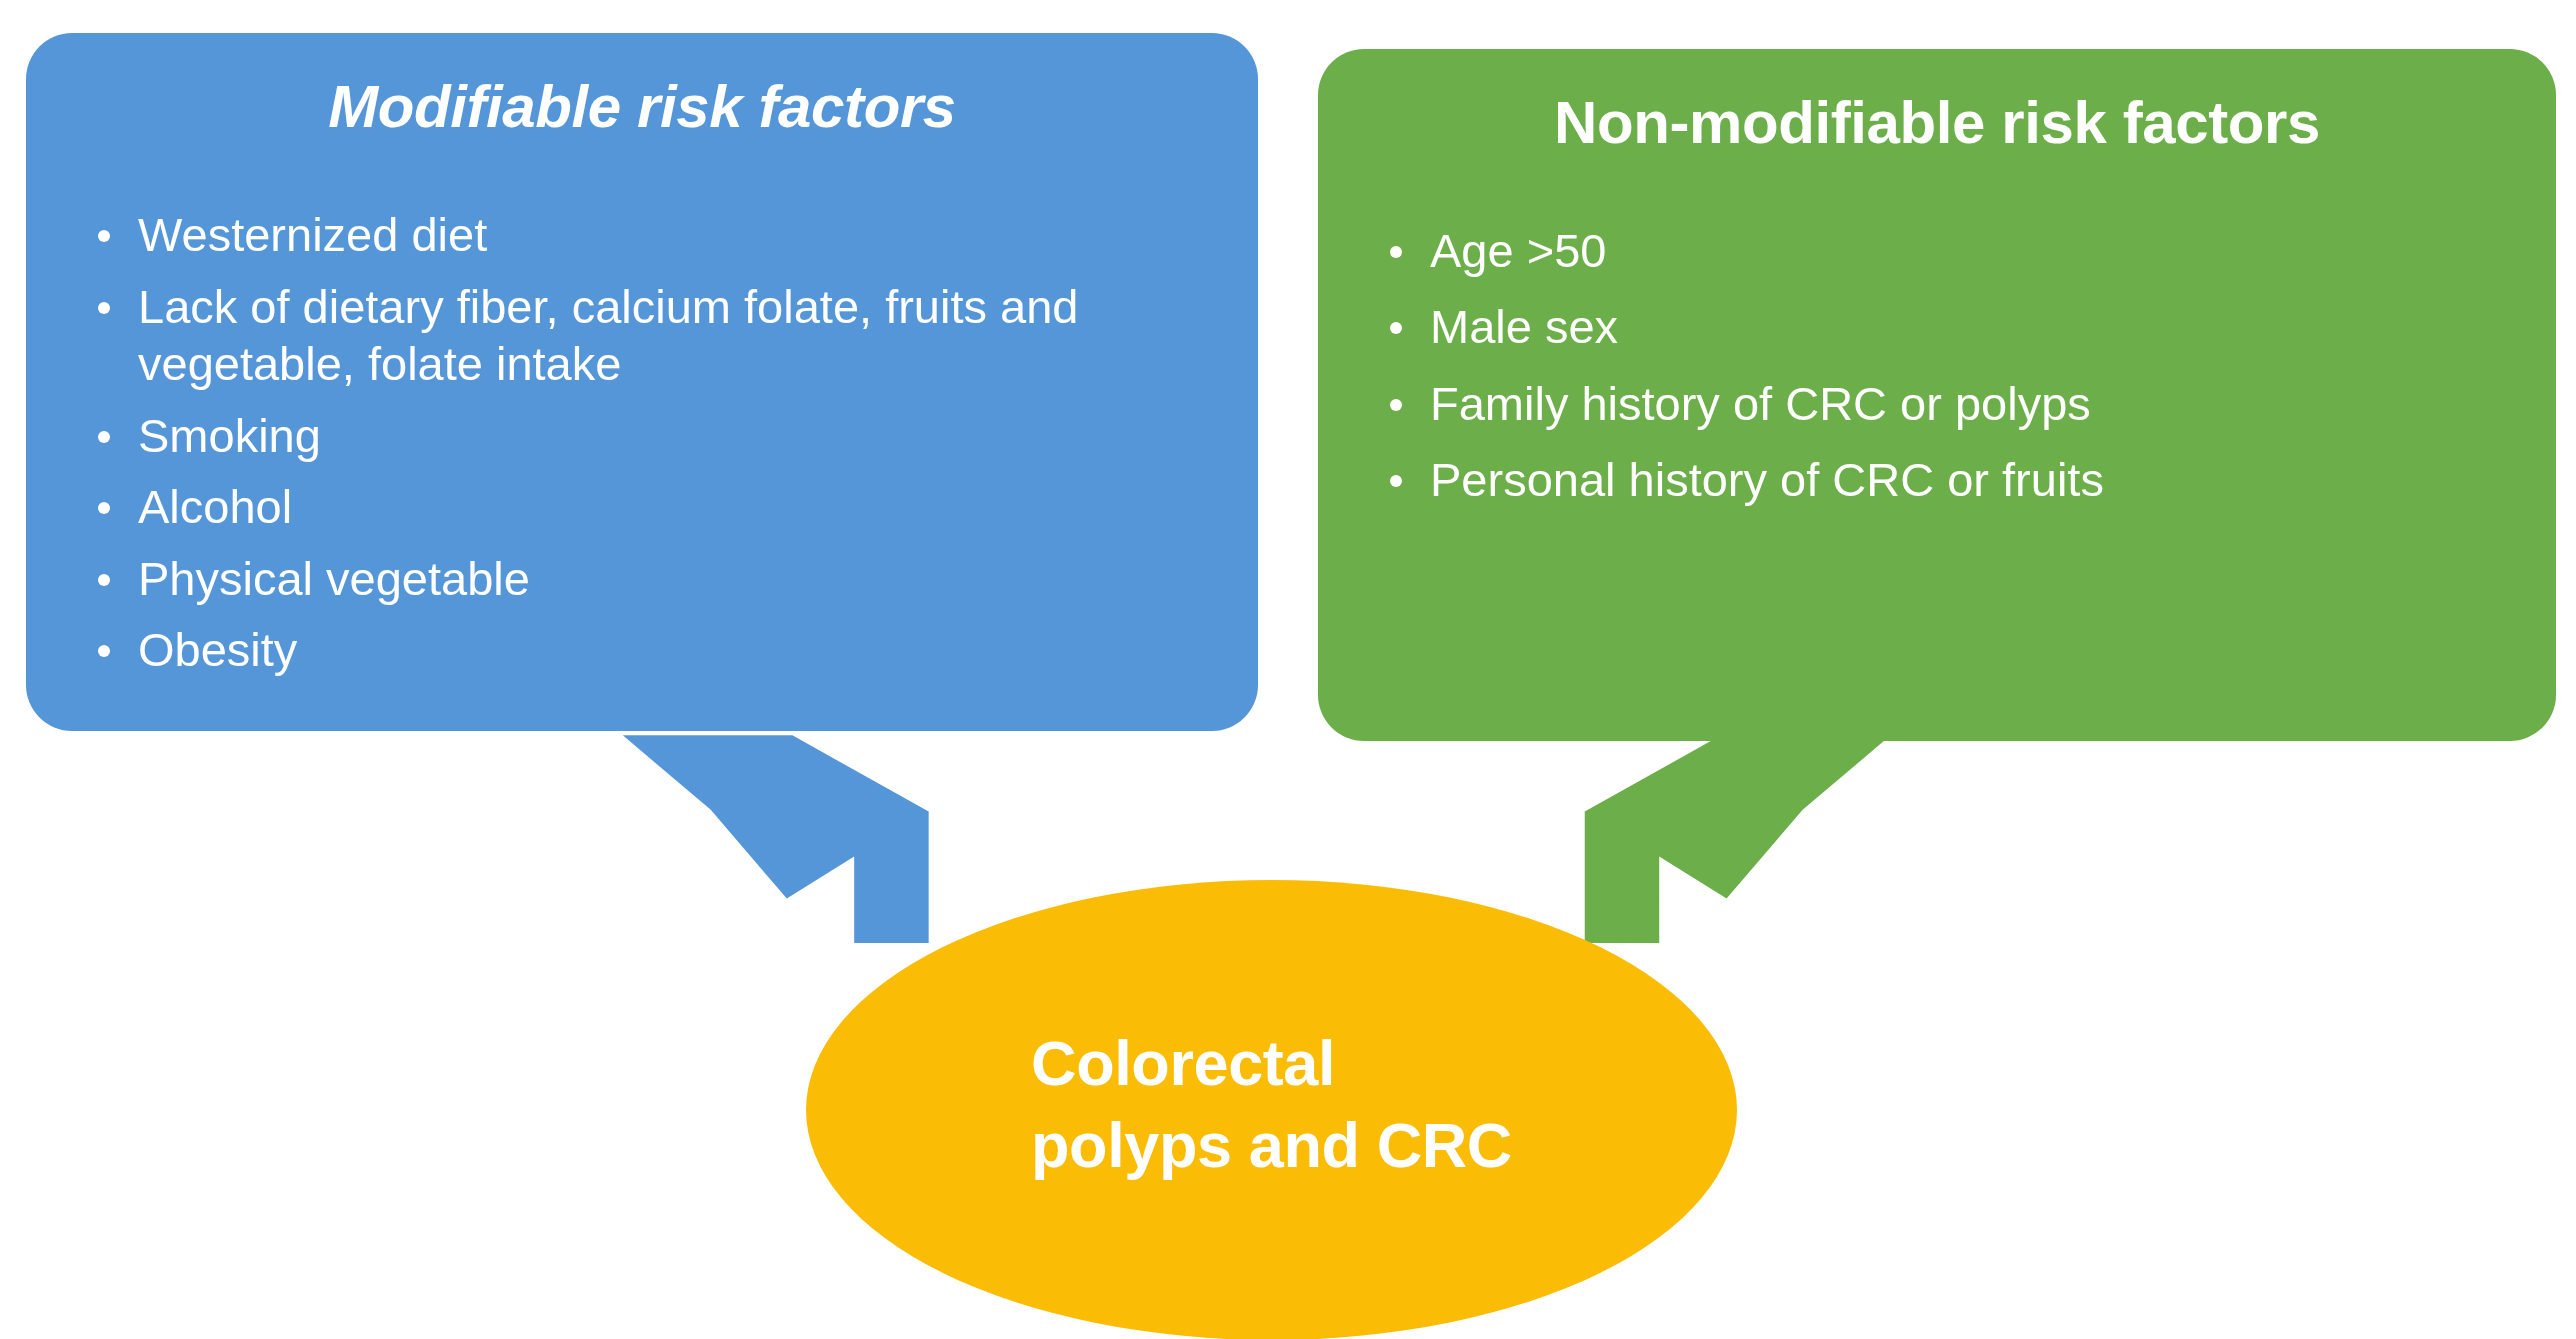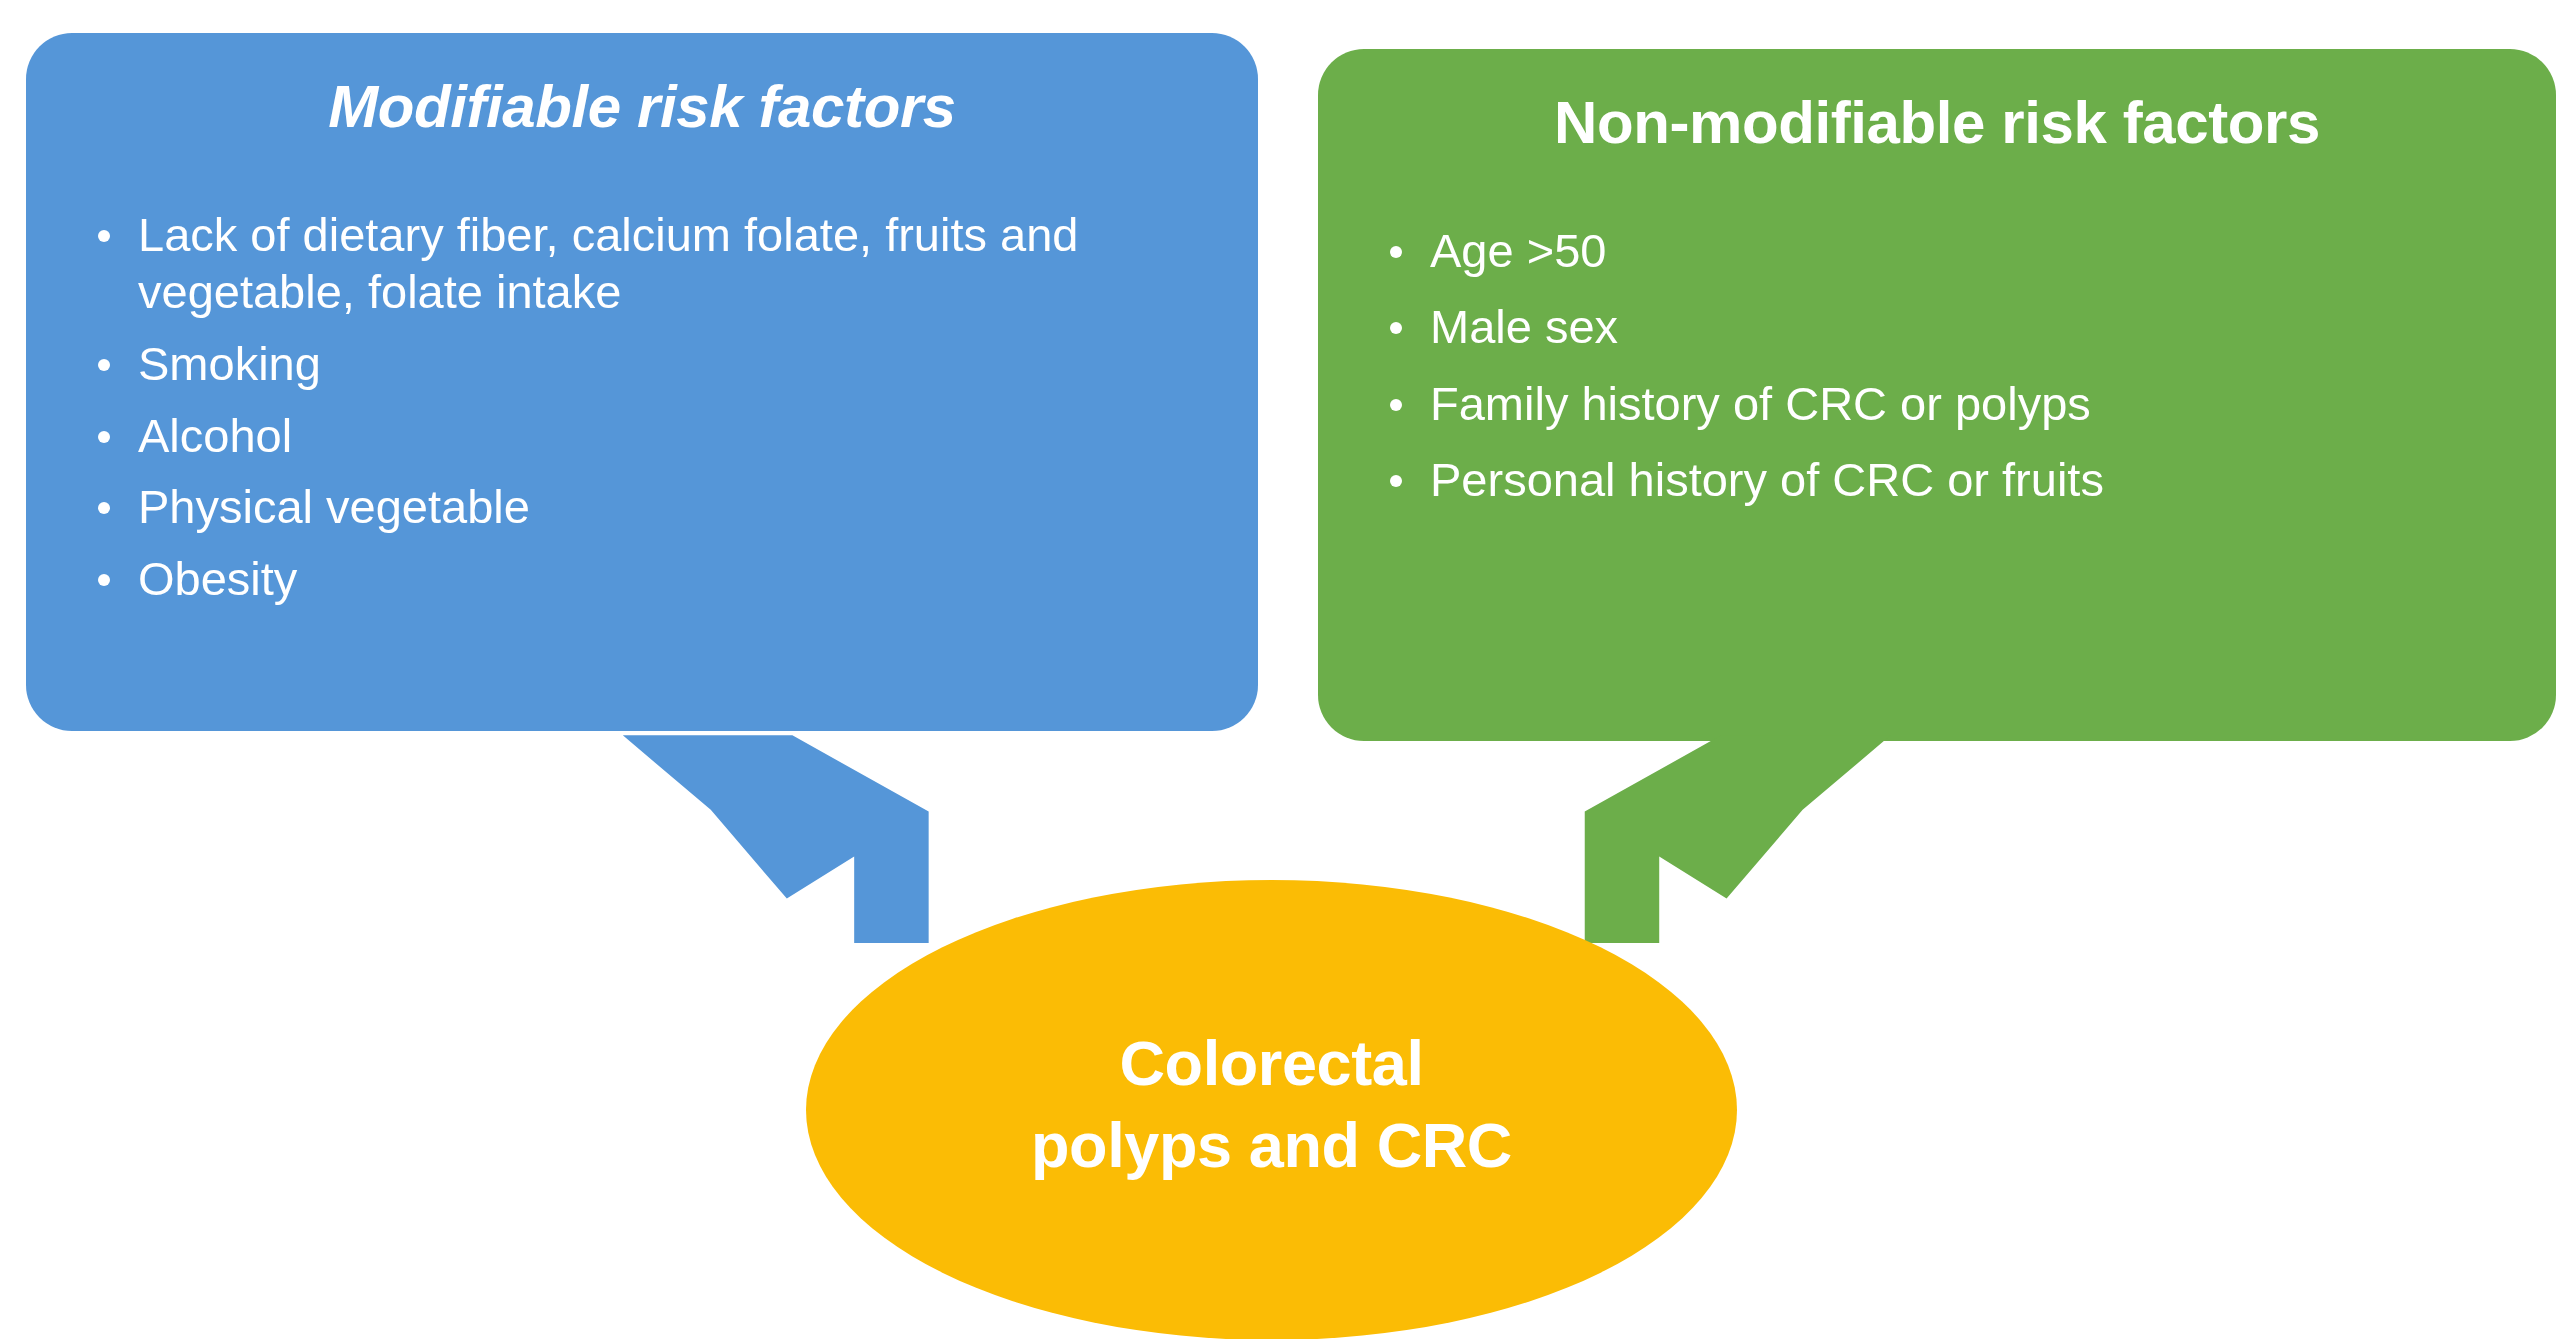--- a/index.html
+++ b/index.html
@@ -80,38 +80,38 @@
     position:absolute;
     left:806px; top:880px;
     width:931px; height:460px;
     border-radius:50%;
     background:#FBBC05;
     display:flex;
     align-items:center;
     justify-content:center;
   }
   #ellipse-label{
-    text-align:center;
     color:#ffffff;
     font-weight:bold;
     font-size:63px;
     line-height:1.30;
     letter-spacing:-0.4px;
     white-space:pre-line;
     transform:translateY(-4.8px);
   }
 </style>
 </head>
 <body>
 
 <div id="stage">
 
   <div class="panel" id="panel-modifiable">
     <div class="panel-title">Modifiable risk factors</div>
     <ul class="bullet-list" id="list-modifiable">
+      <li class="bullet-item">Westernized diet</li>
       <li class="bullet-item">Lack of dietary fiber, calcium folate, fruits and vegetable, folate intake</li>
       <li class="bullet-item">Smoking</li>
       <li class="bullet-item">Alcohol</li>
       <li class="bullet-item">Physical vegetable</li>
       <li class="bullet-item">Obesity</li>
     </ul>
   </div>
 
   <div class="panel" id="panel-nonmodifiable">
     <div class="panel-title">Non-modifiable risk factors</div>

